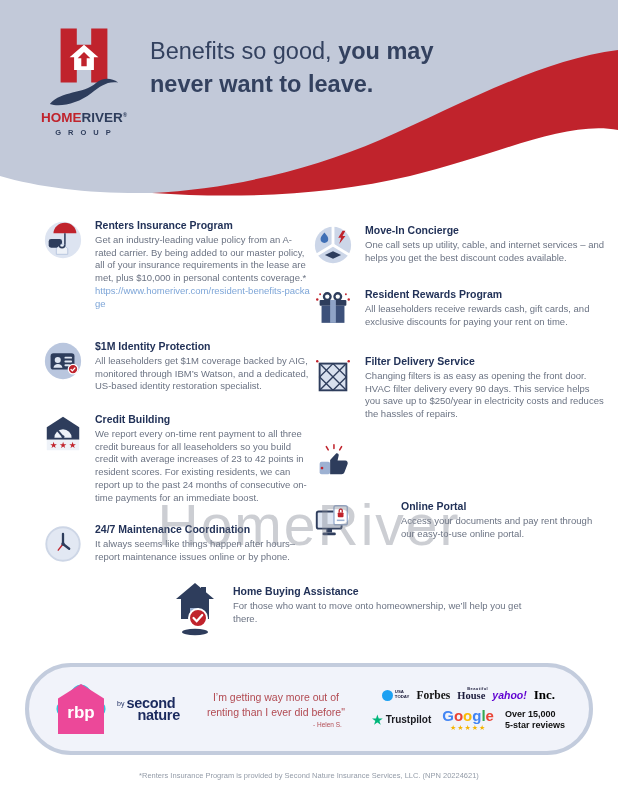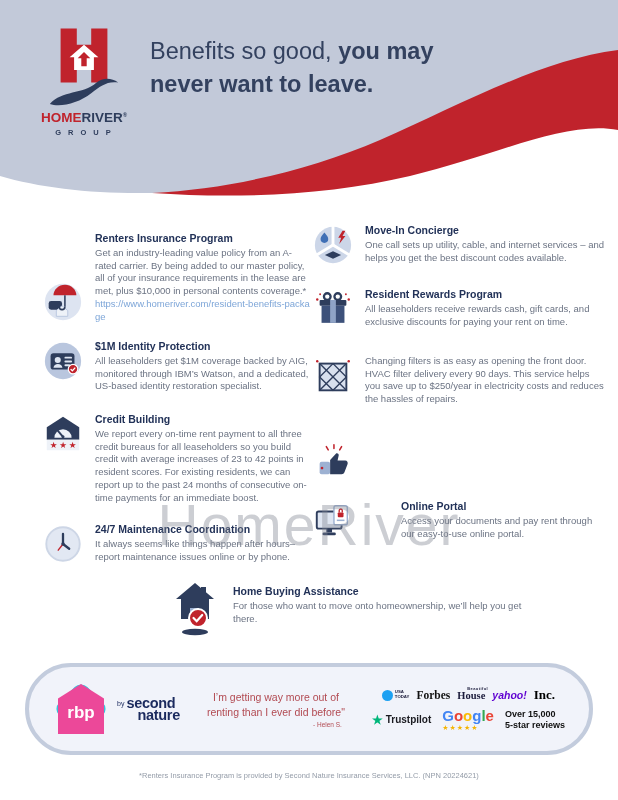--- a/index.html
+++ b/index.html
@@ -16,21 +16,21 @@
   .logo-group{font-size:7.5px;letter-spacing:7px;color:#2e3d5c;margin-top:3px;margin-left:5px;font-weight:bold;}
   .headline{position:absolute;left:150px;top:35px;font-size:23.5px;line-height:33px;color:#33415f;}
   .headline b{font-weight:700;}
 
   
   .benefit{position:absolute;display:flex;gap:11px;}
   .benefit .bicon{flex:none;width:42px;height:42px;}
   .benefit h3{margin:0 0 3px;font-size:10.5px;font-weight:700;color:#223258;}
   .benefit p{margin:0;font-size:9.5px;line-height:1.34;color:#6b7383;}
   .benefit a{display:block;font-size:9.5px;line-height:1.34;color:#7ea6d8;text-decoration:none;word-break:break-all;cursor:pointer;}
-  .b-l1{left:42px;top:232px;width:272px;align-items:flex-end;}
+  .b-l1{left:42px;top:219px;width:272px;}
   .b-l2{left:42px;top:340px;width:272px;}
   .b-l3{left:42px;top:413px;width:272px;}
   .b-l4{left:42px;top:523px;width:272px;}
   .b-l1 .btext,.b-l2 .btext,.b-l3 .btext,.b-l4 .btext{width:218px;}
   .b-r1{left:312px;top:224px;width:296px;}
   .b-r2{left:312px;top:288px;width:296px;}
   .b-r3{left:312px;top:355px;width:296px;}
   .b-r4{left:312px;top:438px;width:296px;}
   .b-r5{left:312px;top:500px;width:296px;gap:47px;}
   .b-r1 .btext,.b-r2 .btext,.b-r3 .btext,.b-r4 .btext,.b-r5 .btext{width:240px;}
@@ -68,21 +68,21 @@
   .usat-dot{width:11px;height:11px;border-radius:50%;background:#1da1f2;}
   .usat-txt{font-size:4.3px;font-weight:700;color:#1a1a3a;line-height:1.15;text-align:left;}
   .forbes{font-family:"Liberation Serif",serif;font-weight:700;font-size:11.5px;color:#111;}
   .house{position:relative;font-family:"Liberation Serif",serif;font-weight:700;font-size:10.5px;color:#1a1a3a;}
   .house .bsmall{position:absolute;top:-3.5px;left:10px;font-size:4px;letter-spacing:.4px;font-family:"Liberation Sans",sans-serif;}
   .yahoo{font-weight:700;font-style:italic;font-size:10.5px;color:#5f01d1;}
   .inc{font-family:"Liberation Serif",serif;font-weight:900;font-size:13px;color:#000;}
   .press-row2{display:flex;align-items:center;gap:11px;}
   .trustpilot{display:flex;align-items:center;gap:3px;font-size:10px;font-weight:700;color:#1b1b21;}
   .tp-star{color:#00b67a;font-size:12px;}
-  .google{display:flex;flex-direction:column;line-height:1;}
+  .google{display:flex;flex-direction:column;align-items:center;line-height:1;}
   .gword{font-size:15px;font-weight:700;}
   .g-blue{color:#4285f4}.g-red{color:#ea4335}.g-yellow{color:#fbbc05}.g-green{color:#34a853}
   .gstars{font-size:7px;color:#f4b400;letter-spacing:1px;margin-top:1px;}
   .gcount{font-size:9px;font-weight:700;color:#111;line-height:1.15;}
 
   .fine-print{position:absolute;left:0;width:618px;top:771px;text-align:center;font-size:7.5px;color:#949ca8;}
 </style>
 </head>
 <body>
 
@@ -213,20 +213,21 @@
   <div class="benefit b-r3">
     <svg class="bicon" viewBox="0 0 44 44">
       <rect x="8" y="9" width="28" height="28" fill="#d8e0ee" stroke="#2e3d5c" stroke-width="2"></rect>
       <path d="M8 23 L22 9 L36 23 L22 37 Z" fill="none" stroke="#2e3d5c" stroke-width="1.4"></path>
       <line x1="8" y1="9" x2="36" y2="37" stroke="#2e3d5c" stroke-width="1.4"></line>
       <line x1="36" y1="9" x2="8" y2="37" stroke="#2e3d5c" stroke-width="1.4"></line>
       <circle cx="5.5" cy="6.5" r="1.3" fill="#c0232c"></circle>
       <circle cx="38.5" cy="6.5" r="1.3" fill="#c0232c"></circle>
     </svg>
     <div class="btext">
+      <h3>Filter Delivery Service</h3>
       <p>Changing filters is as easy as opening the front door. HVAC filter delivery every 90 days. This service helps you save up to $250/year in electricity costs and reduces the hassles of repairs.</p>
     </div>
   </div>
 
   <div class="benefit b-r4">
     <svg class="bicon" viewBox="0 0 44 44">
       <rect x="8" y="25" width="11" height="13" rx="2" fill="#9db1d2"></rect>
       <path d="M19 38 V23 l6 -6.5 c1 -1 3 -0.4 3 1.6 l-1.2 5.4 h8 c2 0 3.2 2 2.4 4 l-3.2 8.4 c-0.5 1.3 -1.6 2.1 -3 2.1 h-12 z" fill="#2e3d5c"></path>
       <g stroke="#c0232c" stroke-width="1.6" stroke-linecap="round">
         <line x1="23" y1="7" x2="23" y2="11"></line>

